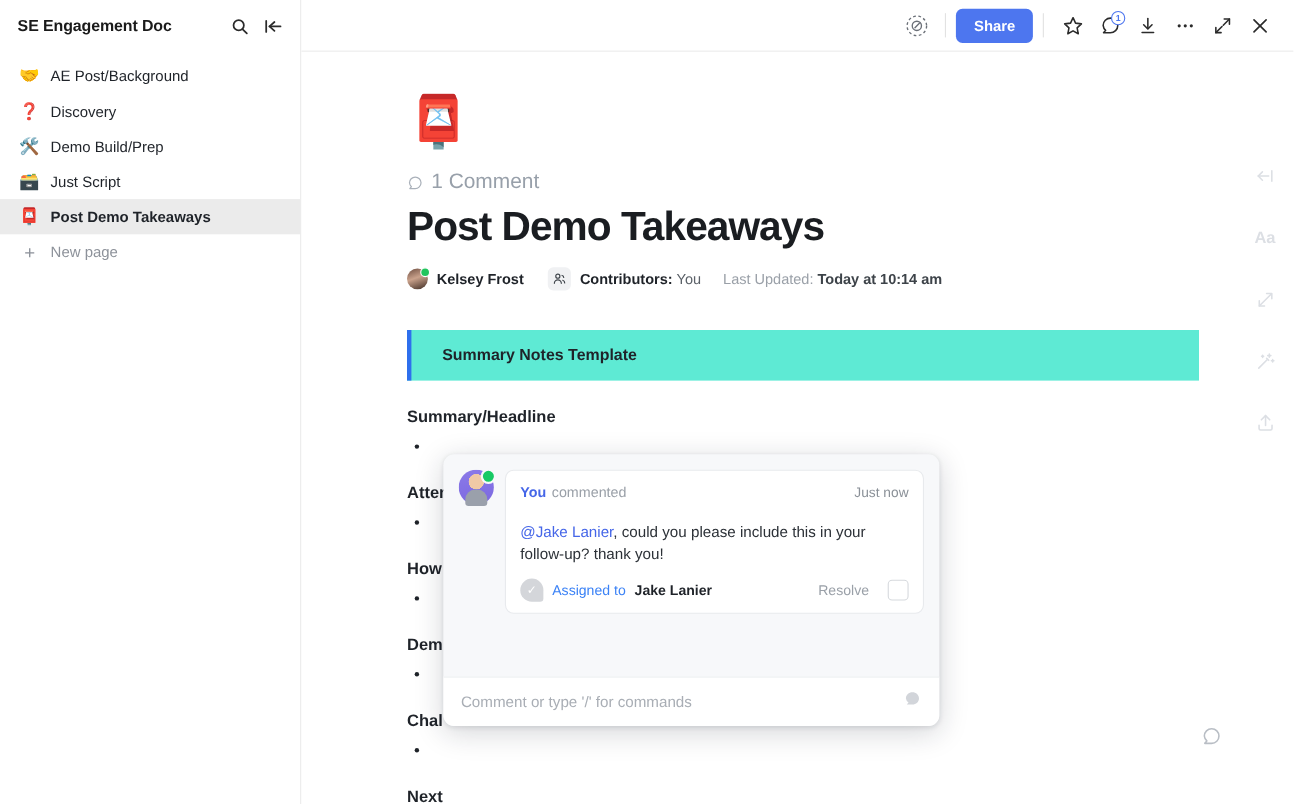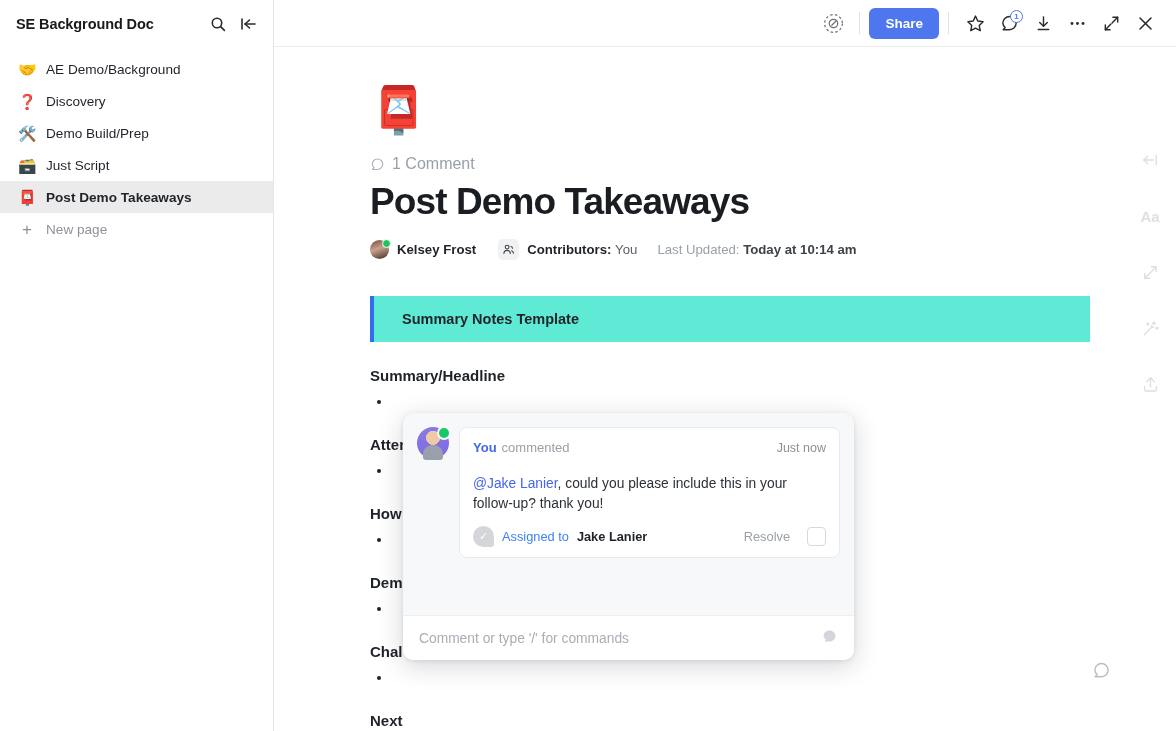--- a/index.html
+++ b/index.html
@@ -64,21 +64,21 @@
     background: #ffffff; color: #4d76ef;
     border: 1px solid #4d76ef; border-radius: 9px;
     font-size: 8px; min-width: 13px; height: 13px; line-height: 11px;
     text-align: center; font-weight: bold; padding: 0 2px;
   }
 
   
   .doc { position: relative; padding: 40px 0 0 0; height: 684px; }
   .doc-inner { width: 720px; margin-left: 96px; }
   .doc-emoji { font-size: 46px; line-height: 1; margin-bottom: 22px; }
-  .cmt-count { display: flex; align-items: center; gap: 7px; color: #98a0aa; font-size: 16px; margin-bottom: 8px; }
+  .cmt-count { display: flex; align-items: center; gap: 7px; color: #98a0aa; font-size: 19px; margin-bottom: 8px; }
   .doc-title { font-size: 37px; font-weight: bold; color: #1a1d21; letter-spacing: -0.9px; margin-bottom: 16px; }
   .meta { display: flex; align-items: center; font-size: 13.2px; color: #1f2329; gap: 0; }
   .meta-avatar {
     width: 19px; height: 19px; border-radius: 50%; position: relative;
     background: linear-gradient(160deg,#6b4b3e 0%,#caa28c 45%,#3c2a22 100%);
     margin-right: 8px; flex: 0 0 19px; overflow: visible;
   }
   .meta-avatar::after {
     content: ""; position: absolute; width: 7px; height: 7px; border-radius: 50%;
     background: #21c55d; border: 1.5px solid #fff; right: -2px; top: -1px;
@@ -163,39 +163,39 @@
   .pu-input input::placeholder { color: #a9aeb5; }
   .pu-send { color: #d2d5da; cursor: pointer; }
 </style>
 </head>
 <body>
 
 <div class="app">
 
   <div class="sidebar">
     <div class="sb-head">
-      <div class="sb-title">SE Background Doc</div>
+      <div class="sb-title">SE Engagement Doc</div>
       <div class="sb-ico">
         <svg width="16" height="16" viewBox="0 0 16 16" fill="none" stroke="currentColor" stroke-width="1.6">
             <circle cx="7" cy="7" r="4.7"></circle>
             <line x1="10.6" y1="10.6" x2="14.4" y2="14.4" stroke-linecap="round"></line>
           </svg>
       </div>
       <div class="sb-ico">
         <svg width="17" height="16" viewBox="0 0 17 16" fill="none" stroke="currentColor" stroke-width="1.6">
             <line x1="2" y1="3" x2="2" y2="13" stroke-linecap="round"></line>
             <line x1="5" y1="8" x2="15" y2="8" stroke-linecap="round"></line>
             <polyline points="9.5,4 5,8 9.5,12" stroke-linecap="round" stroke-linejoin="round"></polyline>
           </svg>
       </div>
     </div>
     <div class="sb-list">
       <div class="sb-item">
         <span class="emo">🤝</span>
-        <span>AE Demo/Background</span>
+        <span>AE Post/Background</span>
       </div>
       <div class="sb-item">
         <span class="emo">❓</span>
         <span>Discovery</span>
       </div>
       <div class="sb-item">
         <span class="emo">🛠️</span>
         <span>Demo Build/Prep</span>
       </div>
       <div class="sb-item">

